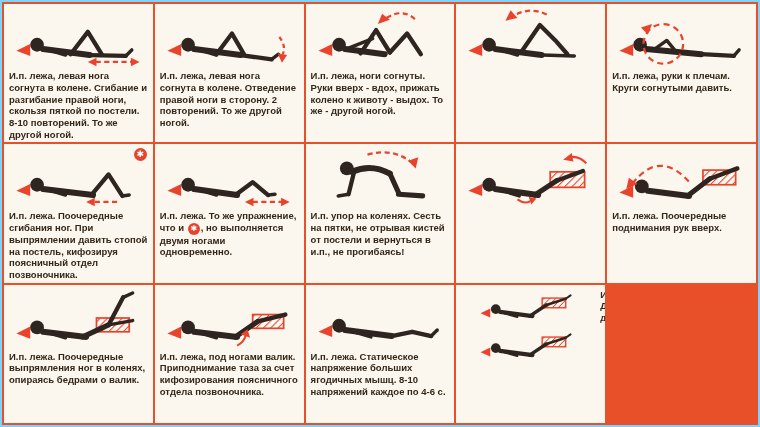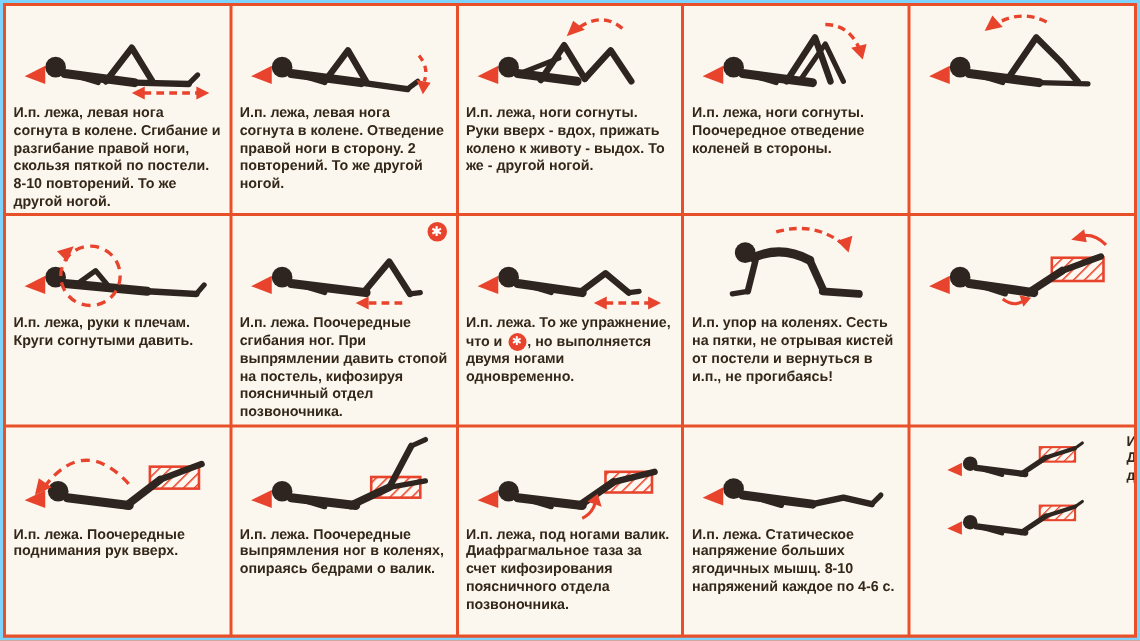--- a/index.html
+++ b/index.html
@@ -84,33 +84,20 @@
         <path d="M34,50 L80,56" stroke="#2e2521" stroke-width="7" stroke-linecap="round" fill="none"></path>
         <path d="M38,49 L66,38" stroke="#2e2521" stroke-width="4" stroke-linecap="round" fill="none"></path>
         <path d="M52,55 L70,28 L86,54" stroke="#2e2521" stroke-width="5" stroke-linecap="round" stroke-linejoin="round" fill="none"></path>
         <path d="M86,54 L106,32 L122,56" stroke="#2e2521" stroke-width="5" stroke-linecap="round" stroke-linejoin="round" fill="none"></path>
         <path d="M82,14 Q102,1 118,18" stroke="#e8432c" stroke-width="2.6" stroke-dasharray="6 4" fill="none"></path>
         <polygon points="72,21 77,9 86,16" fill="#e8432c"></polygon>
       </svg>
       <div class="txt">И.п. лежа, ноги согнуты. Руки вверх - вдох, прижать колено к животу - выдох. То же - другой ногой.</div>
     </div>
 
-    <div class="cell">
-      <svg class="fig" viewBox="0 0 150 72" preserveAspectRatio="xMidYMid meet">
-        <polygon points="3,52 19,44 19,58" fill="#e8432c"></polygon>
-        <circle cx="27" cy="45" r="8" fill="#2e2521"></circle>
-        <path d="M34,50 L88,57" stroke="#2e2521" stroke-width="7" stroke-linecap="round" fill="none"></path>
-        <path d="M40,51 L60,57" stroke="#2e2521" stroke-width="4" stroke-linecap="round" fill="none"></path>
-        <path d="M68,56 L90,22 L102,56" stroke="#2e2521" stroke-width="5" stroke-linecap="round" stroke-linejoin="round" fill="none"></path>
-        <path d="M78,56 L98,27 L112,56" stroke="#2e2521" stroke-width="4" stroke-linecap="round" stroke-linejoin="round" fill="none"></path>
-        <path d="M98,12 Q116,12 124,30" stroke="#e8432c" stroke-width="2.6" stroke-dasharray="6 4" fill="none"></path>
-        <polygon points="127,39 118,30 130,27" fill="#e8432c"></polygon>
-      </svg>
-      <div class="txt">И.п. лежа, ноги согнуты. Поочередное отведение коленей в стороны.</div>
-    </div>
 
     <div class="cell">
       <svg class="fig" viewBox="0 0 150 72" preserveAspectRatio="xMidYMid meet">
         <polygon points="3,52 19,44 19,58" fill="#e8432c"></polygon>
         <circle cx="27" cy="45" r="8" fill="#2e2521"></circle>
         <path d="M34,50 L88,57" stroke="#2e2521" stroke-width="7" stroke-linecap="round" fill="none"></path>
         <path d="M40,51 L60,57" stroke="#2e2521" stroke-width="4" stroke-linecap="round" fill="none"></path>
         <path d="M64,54 L86,22 L104,40 L118,56" stroke="#2e2521" stroke-width="5" stroke-linecap="round" stroke-linejoin="round" fill="none"></path>
         <path d="M88,57 L126,58" stroke="#2e2521" stroke-width="4" stroke-linecap="round" fill="none"></path>
         <path d="M94,10 Q74,0 54,12" stroke="#e8432c" stroke-width="2.6" stroke-dasharray="6 4" fill="none"></path>
@@ -250,21 +237,21 @@
         <polygon points="3,54 19,46 19,60" fill="#e8432c"></polygon>
         <circle cx="27" cy="47" r="8" fill="#2e2521"></circle>
         <path d="M34,52 L84,58" stroke="#2e2521" stroke-width="7" stroke-linecap="round" fill="none"></path>
         <path d="M40,53 L60,59" stroke="#2e2521" stroke-width="4" stroke-linecap="round" fill="none"></path>
         <rect x="102" y="32" width="36" height="16" fill="url(#h13)" stroke="#e8432c" stroke-width="2"></rect>
         <path d="M82,58 L108,40" stroke="#2e2521" stroke-width="6" stroke-linecap="round" fill="none"></path>
         <path d="M108,40 L140,32" stroke="#2e2521" stroke-width="5" stroke-linecap="round" fill="none"></path>
         <path d="M84,68 Q92,64 94,56" stroke="#e8432c" stroke-width="2.4" fill="none"></path>
         <polygon points="96,49 88,55 99,59" fill="#e8432c"></polygon>
       </svg>
-      <div class="txt">И.п. лежа, под ногами валик. Диафрагмальное таза за счет кифозирования поясничного отдела позвоночника.</div>
+      <div class="txt">И.п. лежа, под ногами валик. Приподнимание таза за счет кифозирования поясничного отдела позвоночника.</div>
     </div>
 
     <div class="cell">
       <svg class="fig" viewBox="0 0 150 72" preserveAspectRatio="xMidYMid meet">
         <polygon points="3,52 19,44 19,58" fill="#e8432c"></polygon>
         <circle cx="27" cy="45" r="8" fill="#2e2521"></circle>
         <path d="M34,50 L88,57" stroke="#2e2521" stroke-width="7" stroke-linecap="round" fill="none"></path>
         <path d="M40,51 L64,58" stroke="#2e2521" stroke-width="4" stroke-linecap="round" fill="none"></path>
         <path d="M88,57 L112,52 L134,57" stroke="#2e2521" stroke-width="5" stroke-linecap="round" stroke-linejoin="round" fill="none"></path>
         <path d="M134,57 L141,50" stroke="#2e2521" stroke-width="4" stroke-linecap="round" fill="none"></path>

